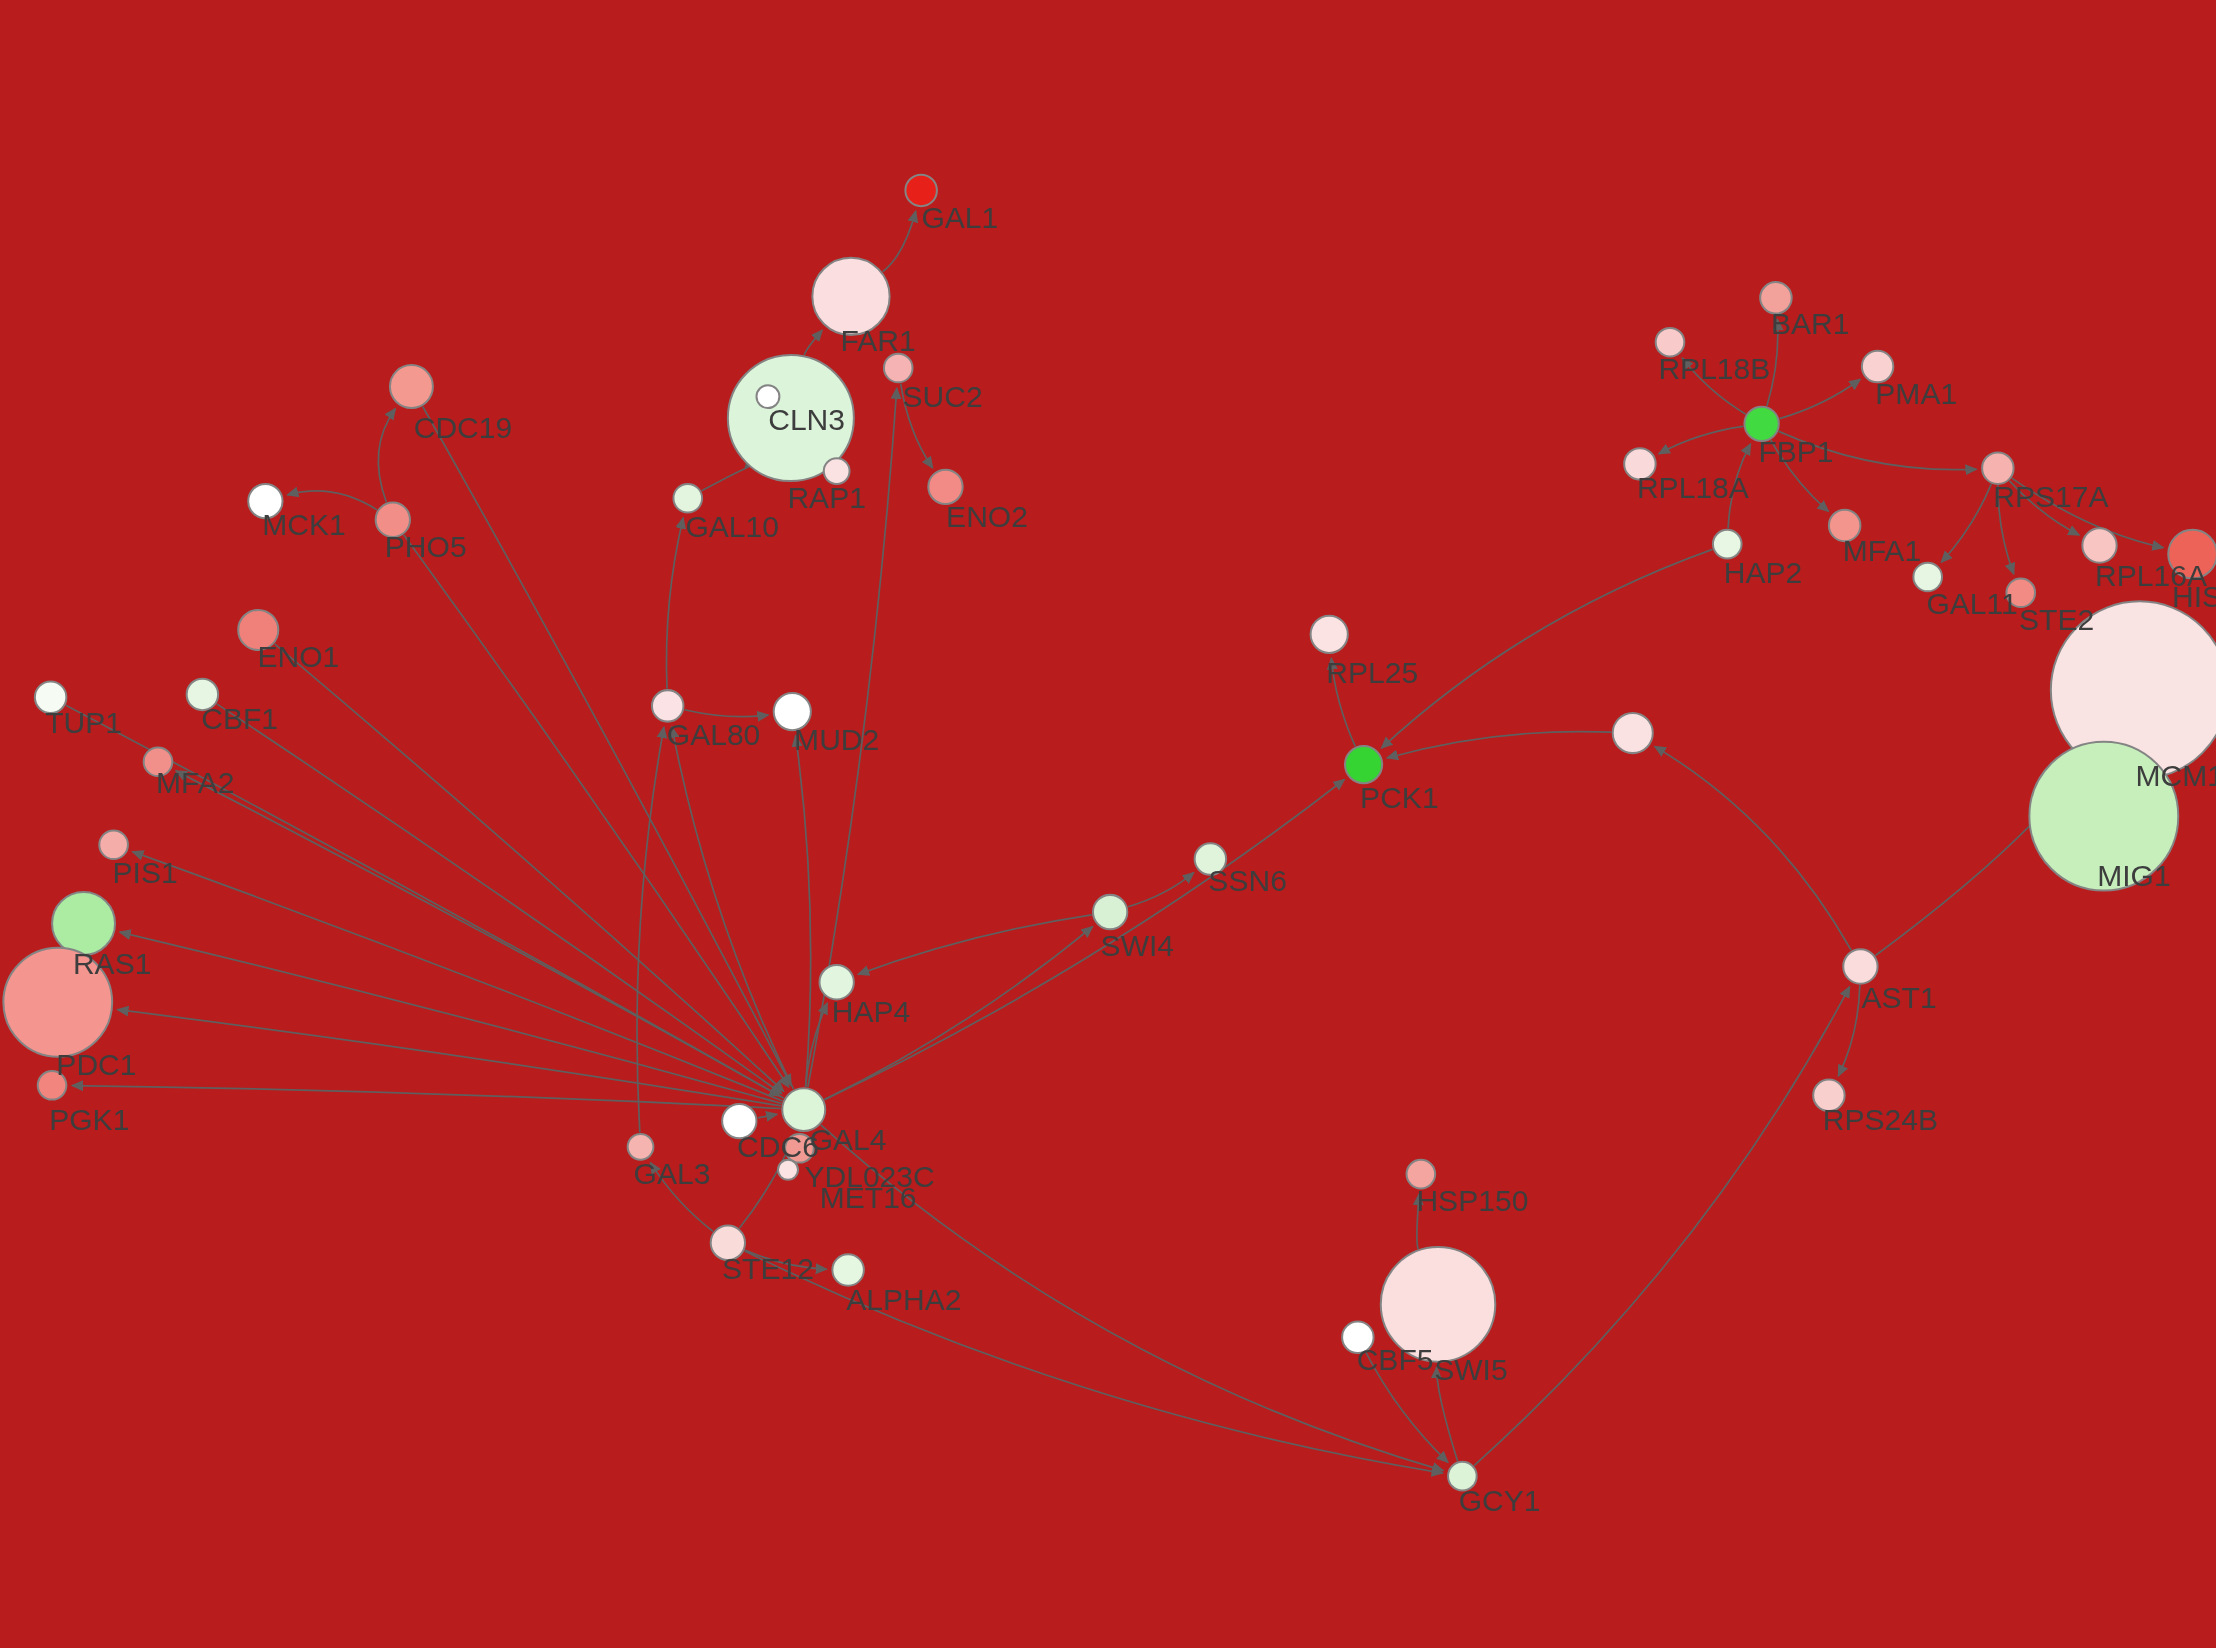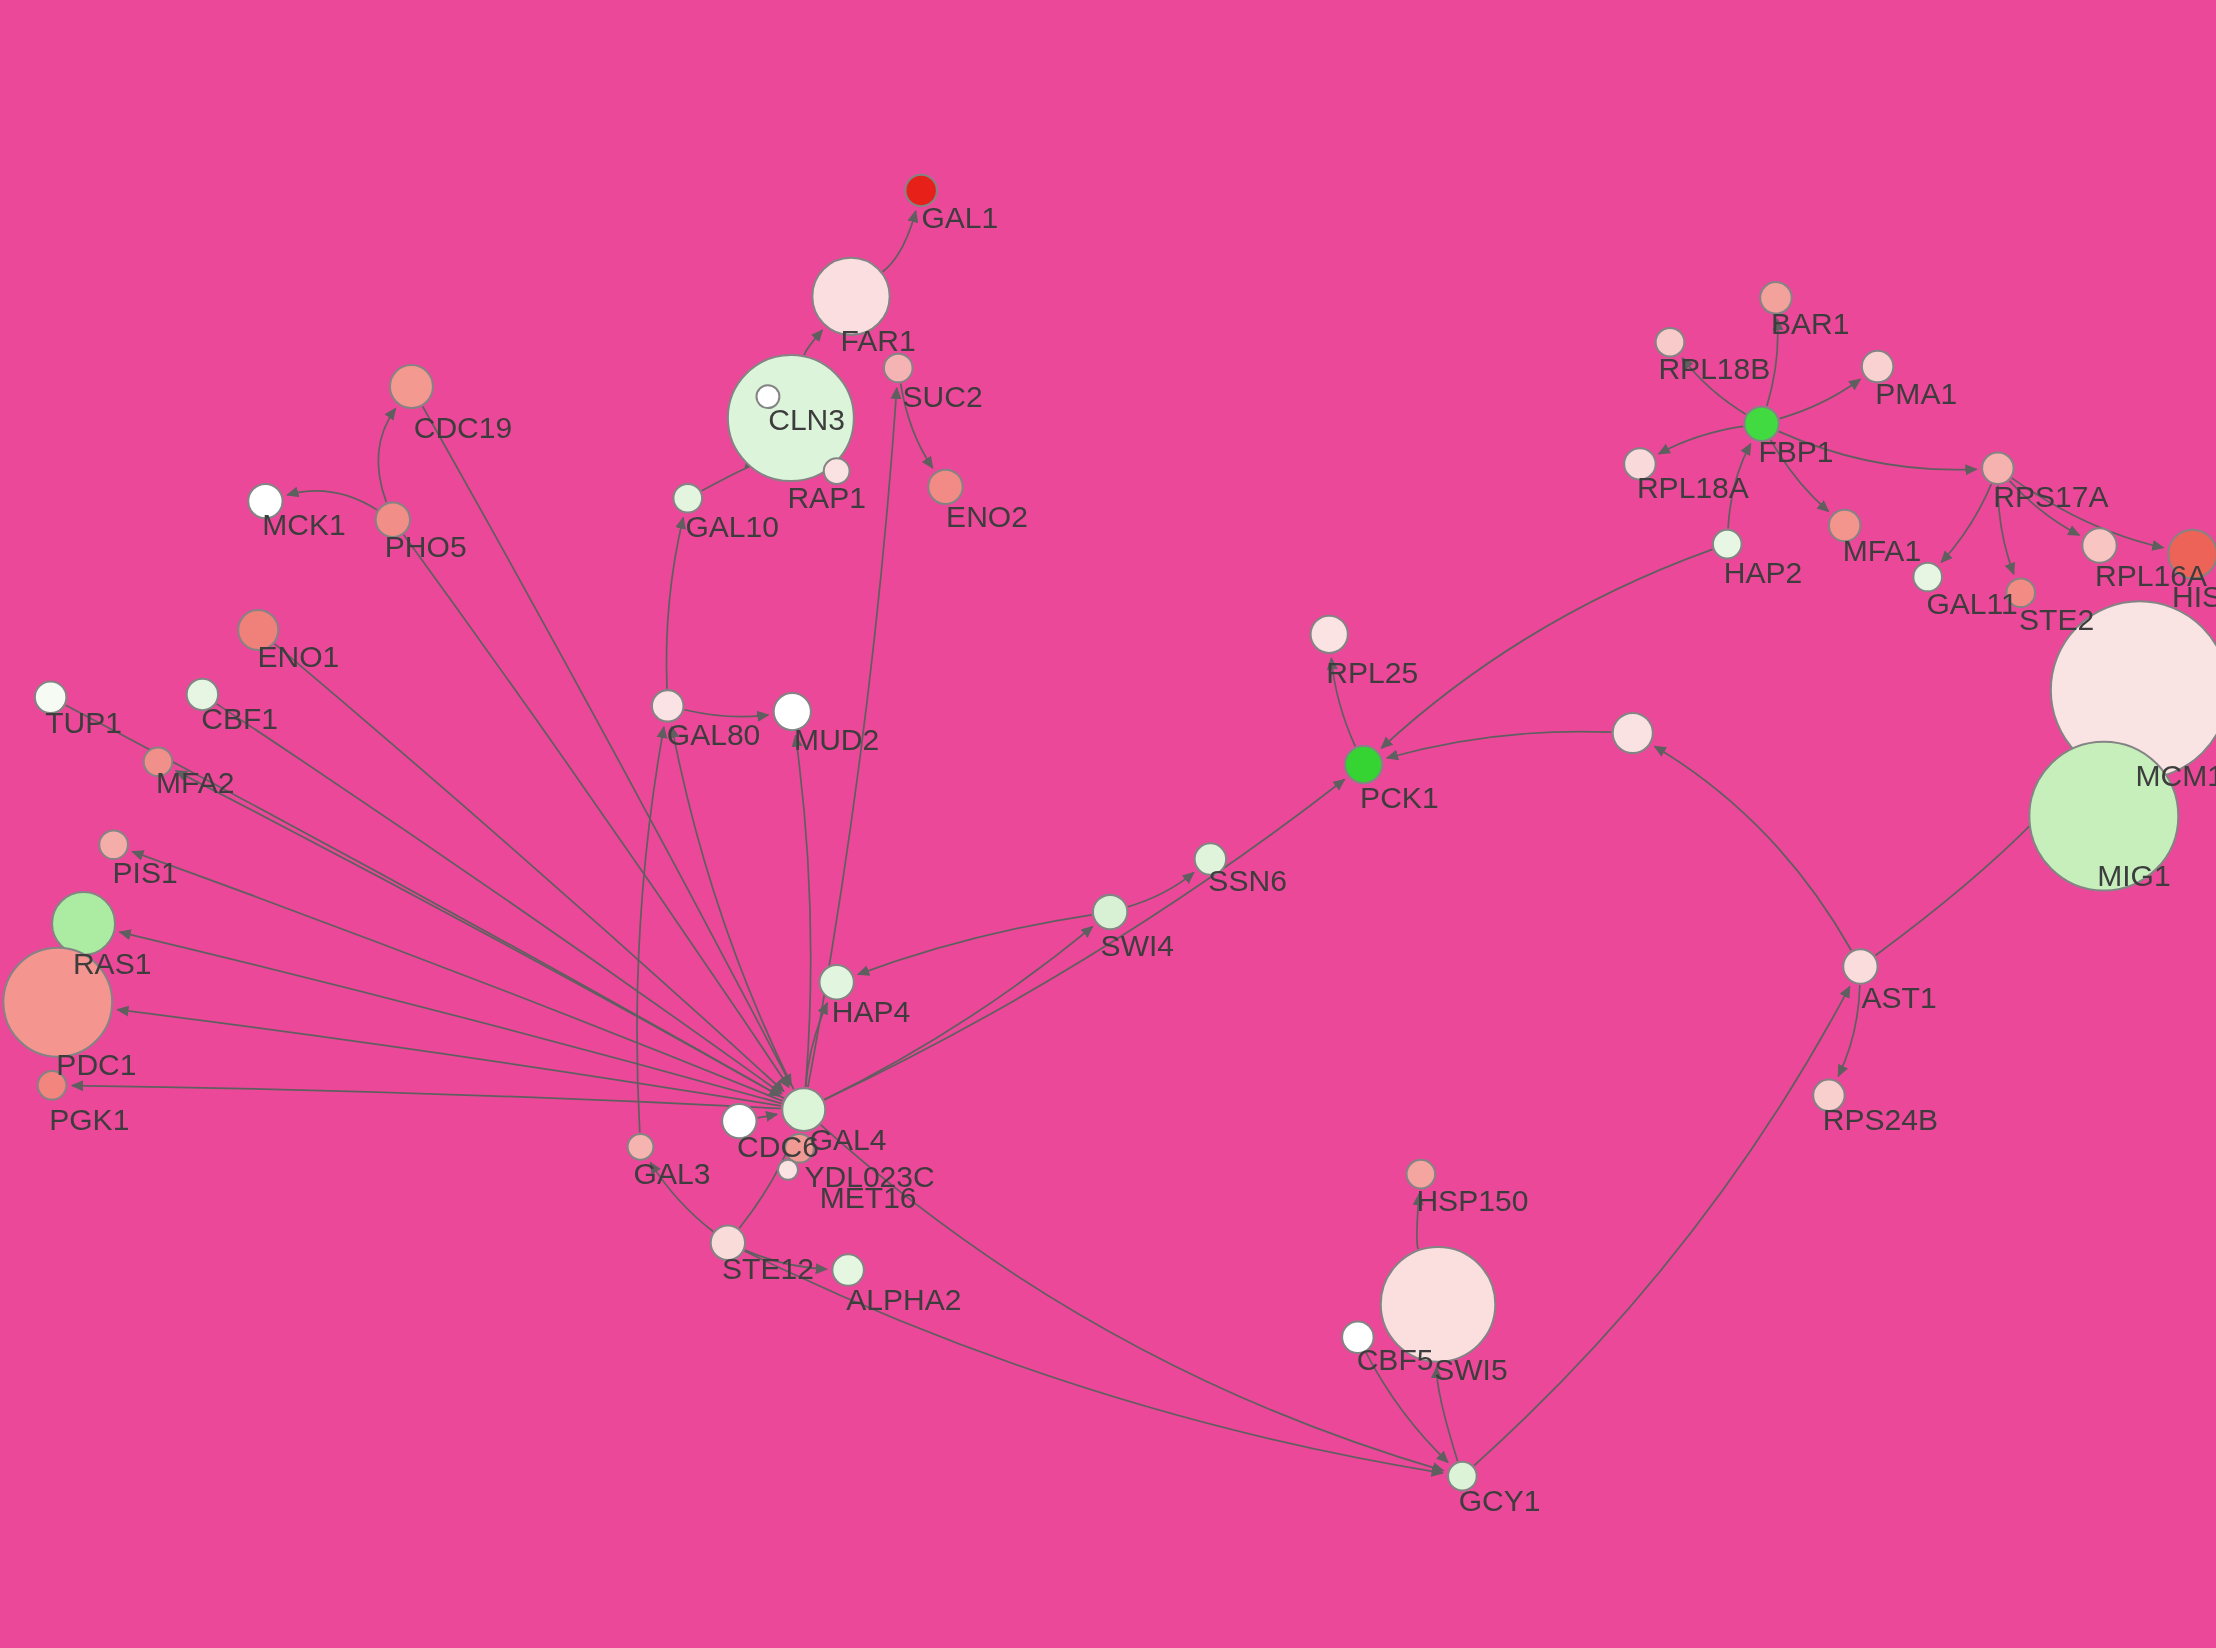--- a/index.html
+++ b/index.html
@@ -10,21 +10,21 @@
     background: #ffffff;
     overflow: hidden;
     font-family: "Liberation Sans", sans-serif;
   }
   .stage {
     width: 100%;
     height: 100%;
     display: flex;
     align-items: center;
     justify-content: flex-start;
-    background: #ec4899;
+    background: #b91c1c;
   }
   svg {
     width: 100%;
     height: 100%;
     display: block;
   }
   .edge {
     fill: none;
     stroke-width: 1.2px;
   }

